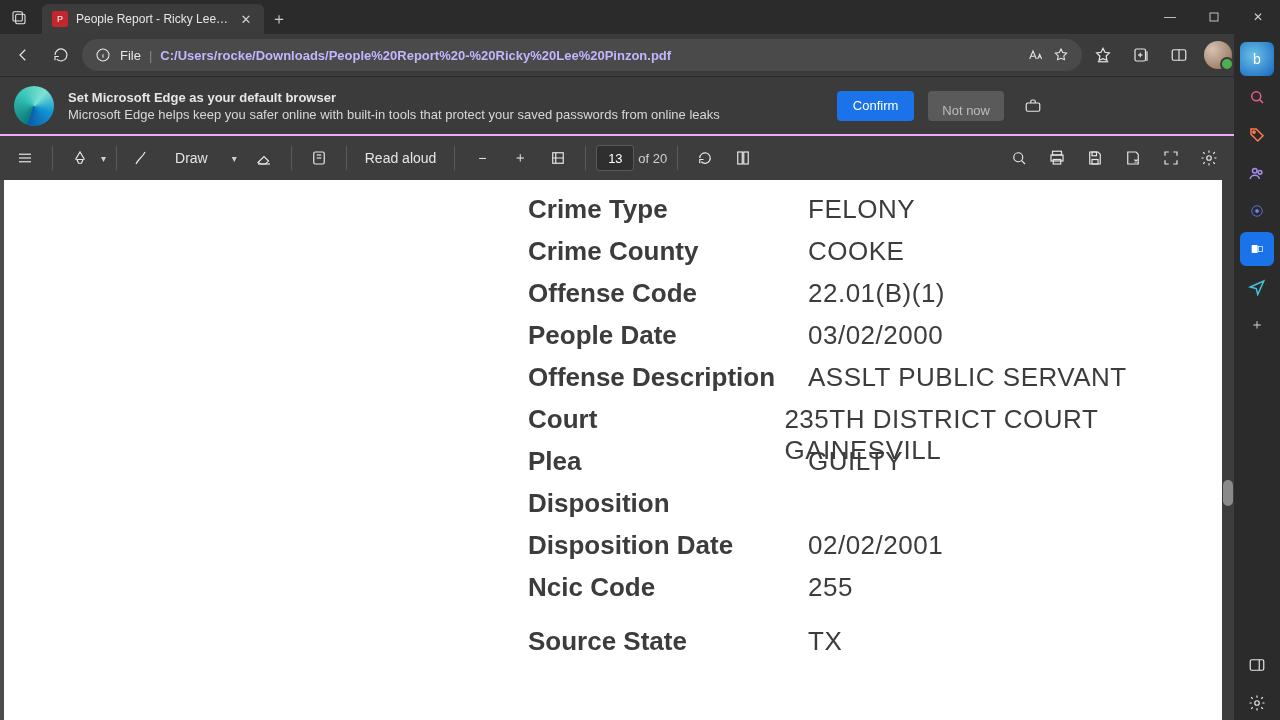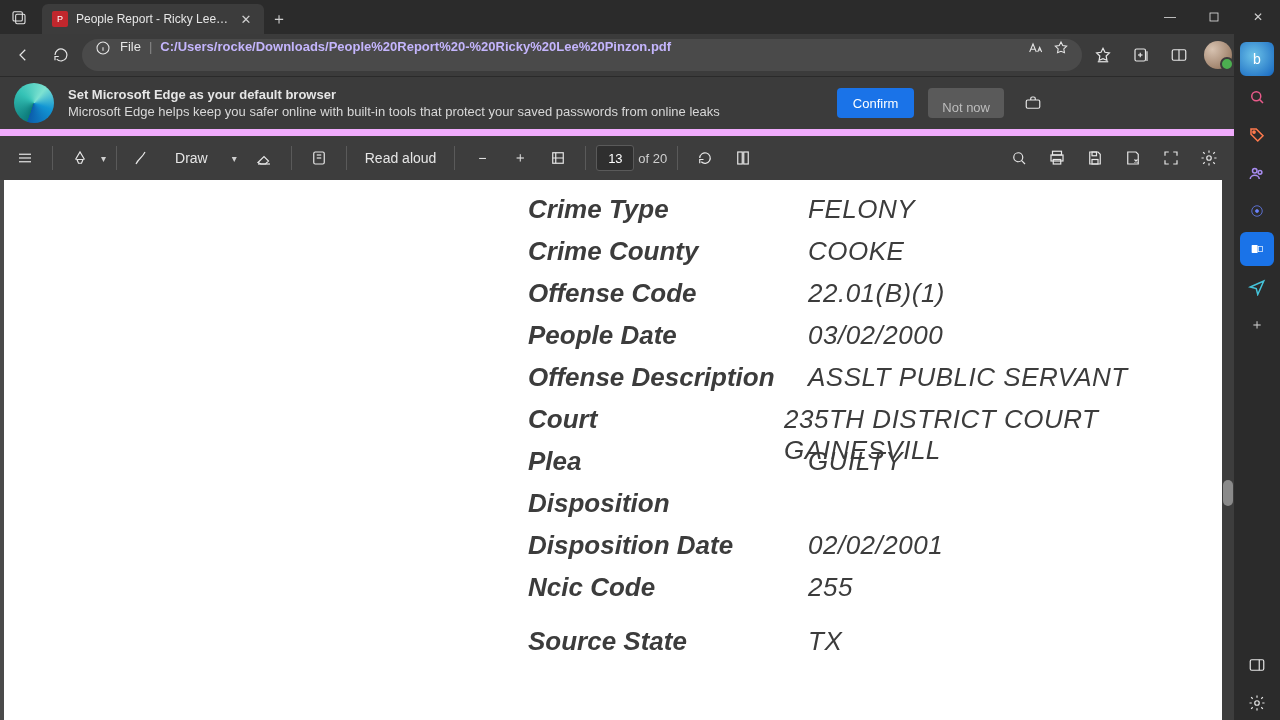--- a/index.html
+++ b/index.html
@@ -14,30 +14,30 @@
 .tab .close { width: 16px; height: 16px; display: flex; align-items: center; justify-content: center; color: #cfcfcf; font-size: 13px; }
 .newtab { width: 30px; height: 30px; display: flex; align-items: center; justify-content: center; color: #cfcfcf; font-size: 16px; }
 .titlebar-spacer { flex: 1; }
 .win-controls { display: flex; }
 .win-btn { width: 44px; height: 34px; display: flex; align-items: center; justify-content: center; color: #cfcfcf; font-size: 12px; }
 
 
 .toolbar { height: 42px; background: #3b3b3b; display: flex; align-items: center; padding: 0 6px; gap: 4px; }
 .tool-btn { width: 34px; height: 34px; display: flex; align-items: center; justify-content: center; color: #e6e6e6; border-radius: 4px; }
 .tool-btn svg { width: 18px; height: 18px; stroke: currentColor; fill: none; stroke-width: 1.6; }
-.addr { flex: 1; height: 32px; background: #4a4a4a; border-radius: 16px; display: flex; padding: 0 12px; gap: 8px; color: #e6e6e6; font-size: 13px; }
+.addr { flex: 1; height: 32px; background: #4a4a4a; border-radius: 16px; display: flex; align-items: center; padding: 0 12px; gap: 8px; color: #e6e6e6; font-size: 13px; }
 .addr .file-label { color: #e6e6e6; }
 .addr .pipe { color: #888; }
 .addr .path { color: #c4b5fd; flex: 1; white-space: nowrap; overflow: hidden; font-weight: bold; }
 .addr-icon { width: 18px; height: 18px; display:flex; align-items:center; justify-content:center; color:#cfcfcf; }
 .avatar { width: 28px; height: 28px; border-radius: 50%; background: radial-gradient(circle at 30% 30%, #d7c2b0, #8a6a52); margin: 0 4px; position: relative; }
 .avatar::after { content:""; position:absolute; right:-2px; bottom:-2px; width:10px; height:10px; border-radius:50%; background:#4caf50; border:2px solid #3b3b3b; }
 
 
-.banner { height: 60px; background: #3b3b3b; border-top: 1px solid #2a2a2a; border-bottom: 7px solid #f0abfc; display: flex; align-items: center; padding: 0 14px; gap: 14px; color: #e6e6e6; }
+.banner { height: 60px; background: #3b3b3b; border-top: 1px solid #2a2a2a; border-bottom: 2px solid #f0abfc; display: flex; align-items: center; padding: 0 14px; gap: 14px; color: #e6e6e6; }
 .edge-logo { width: 40px; height: 40px; border-radius: 50%; background: conic-gradient(from 200deg, #0b7a7a, #35c2b6 30%, #7de2d1 55%, #1296d4 75%, #0b5cab); }
 .banner-text { flex: 1; }
 .banner-title { font-size: 13px; font-weight: 600; }
 .banner-sub { font-size: 13px; color: #d8d8d8; margin-top: 2px; }
 .btn-confirm { background: #1a73e8; color: #fff; border: none; height: 30px; padding: 0 16px; border-radius: 4px; font-size: 13px; }
 .btn-notnow { background: #5a5a5a; color: #bdbdbd; border: none; height: 30px; padding: 12px 14px; border-radius: 4px; font-size: 13px; }
 .banner-icon { width: 30px; height: 30px; display:flex; align-items:center; justify-content:center; color:#e6e6e6; }
 
 
 .right-sidebar { position: absolute; top: 34px; right: 0; bottom: 0; width: 46px; background: #2b2b2b; display: flex; flex-direction: column; align-items: center; padding-top: 8px; gap: 4px; }
@@ -52,21 +52,21 @@
 .pdf-tool { width: 34px; height: 34px; display:flex; align-items:center; justify-content:center; border-radius:4px; }
 .pdf-tool svg { width:18px; height:18px; stroke: currentColor; fill:none; stroke-width:1.6; }
 .pdf-sep { width: 1px; height: 24px; background: #5a5a5a; margin: 0 6px; }
 .pdf-draw { display:flex; align-items:center; gap:24px; padding: 0 6px; }
 .chev { font-size: 10px; color:#cfcfcf; }
 .page-input { width: 38px; height: 26px; background:#2f2f2f; border:1px solid #5a5a5a; color:#fff; text-align:center; border-radius:3px; font-size:13px; }
 .page-of { color:#cfcfcf; font-size:13px; }
 .pdf-toolbar .right { margin-left: auto; display:flex; align-items:center; gap:4px; }
 
 
-.pdf-scroll { flex:1; position: relative; overflow: hidden; font-style: italic; }
+.pdf-scroll { flex:1; position: relative; overflow: hidden; }
 .pdf-page { position:absolute; left:4px; right:12px; top:0; bottom:0; background:#fff; }
 .scroll-track { position:absolute; right:0; top:0; bottom:0; width:12px; background:#3d3d3d; }
 .scroll-thumb { position:absolute; right:1px; width:10px; height:26px; top:300px; background:#8a8a8a; border-radius:5px; }
 
 .report { position:absolute; left:524px; top:14px; right:0; bottom:0; }
 .row { display:flex; align-items:baseline; height:42px; }
 .row .label { font-weight:700; font-size:26px; color:#3c3c3c; width:280px; }
 .row .value { font-size:26px; color:#3c3c3c; letter-spacing:0.5px; }
 .row.last .label, .row.last .value { padding-top: 12px; }
 

